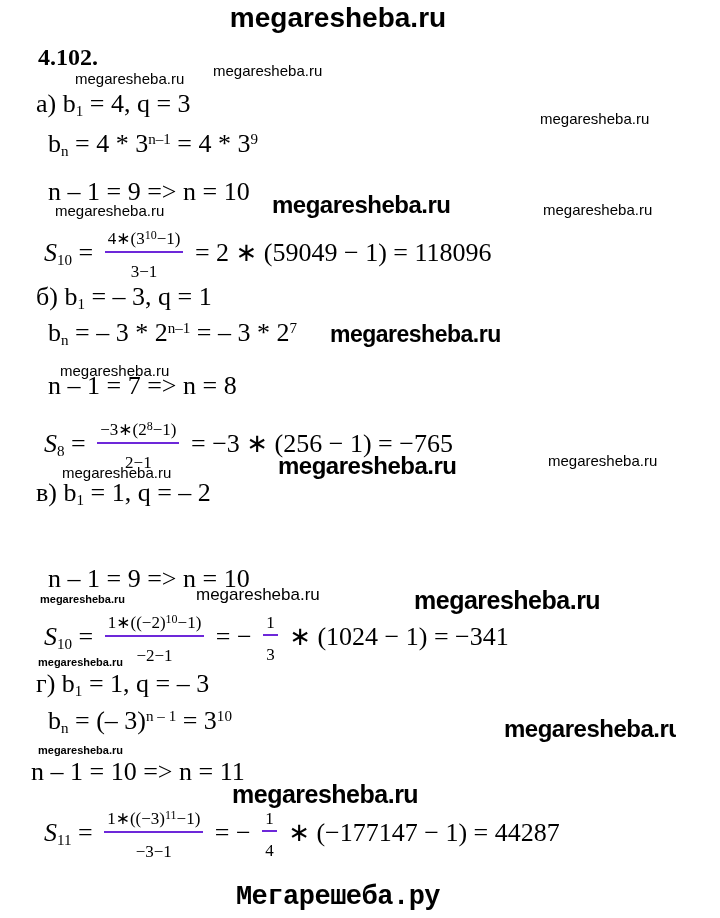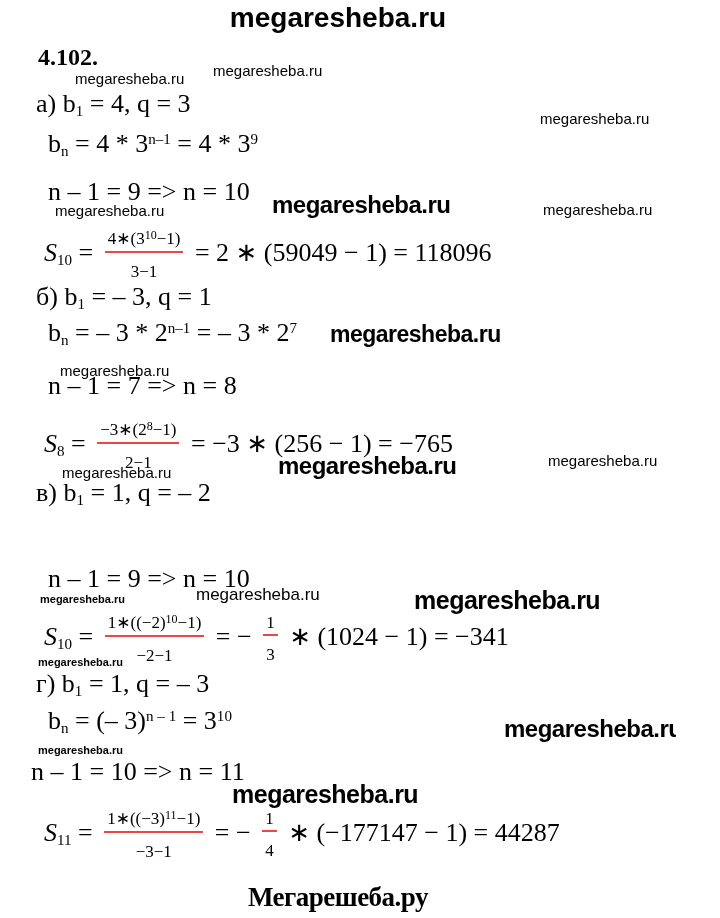--- a/index.html
+++ b/index.html
@@ -6,42 +6,42 @@
   .page {
     position:relative; width:676px; height:918px; background:#ffffff;
     color:#000; font-family:"Liberation Serif", serif; overflow:hidden;
   }
   .header-title {
     position:absolute; left:0; top:2px; width:100%; text-align:center;
     font-family:"Liberation Sans", sans-serif; font-weight:700; font-size:28px;
   }
   .footer-title {
     position:absolute; left:0; top:882px; width:100%; text-align:center;
-    font-family:Liberation Serif, serif; font-weight:700; font-size:27px;
+    font-family:Liberation Mono, monospace; font-weight:700; font-size:27px;
     letter-spacing:-0.5px;
   }
   .problem-number {
     position:absolute; left:38px; top:44px;
     font-weight:700; font-size:24px;
   }
   .line {
     position:absolute; white-space:nowrap; font-size:26px; line-height:1.2;
   }
   .line .txt { white-space:pre; }
   .line .it { font-style:italic; white-space:pre; }
   .line .sub { font-size:0.58em; vertical-align:-0.28em; white-space:pre; }
   .line .sup { font-size:0.58em; vertical-align:0.5em; white-space:pre; }
   .frac {
     display:inline-block; text-align:center; vertical-align:middle;
     margin:0 5px; line-height:1.25;
   }
   .frac .num, .frac .den {
     display:block; font-size:17px; padding:0 3px; white-space:nowrap;
   }
-  .frac .num { border-bottom:2px solid #ef4444; padding-bottom:1px; }
+  .frac .num { border-bottom:2px solid #6d28d9; padding-bottom:1px; }
   .frac .den { padding-top:8px; }
   .frac .sup { font-size:12px; vertical-align:0.45em; }
   .wm {
     position:absolute; white-space:nowrap;
     font-family:"Liberation Sans", sans-serif; color:#000;
   }
   .wm-xs { font-size:11px; font-weight:700; }
   .wm-sm { font-size:15px; }
   .wm-md { font-size:17px; }
   .wm-lg { font-size:24px; font-weight:700; letter-spacing:-0.5px; }

